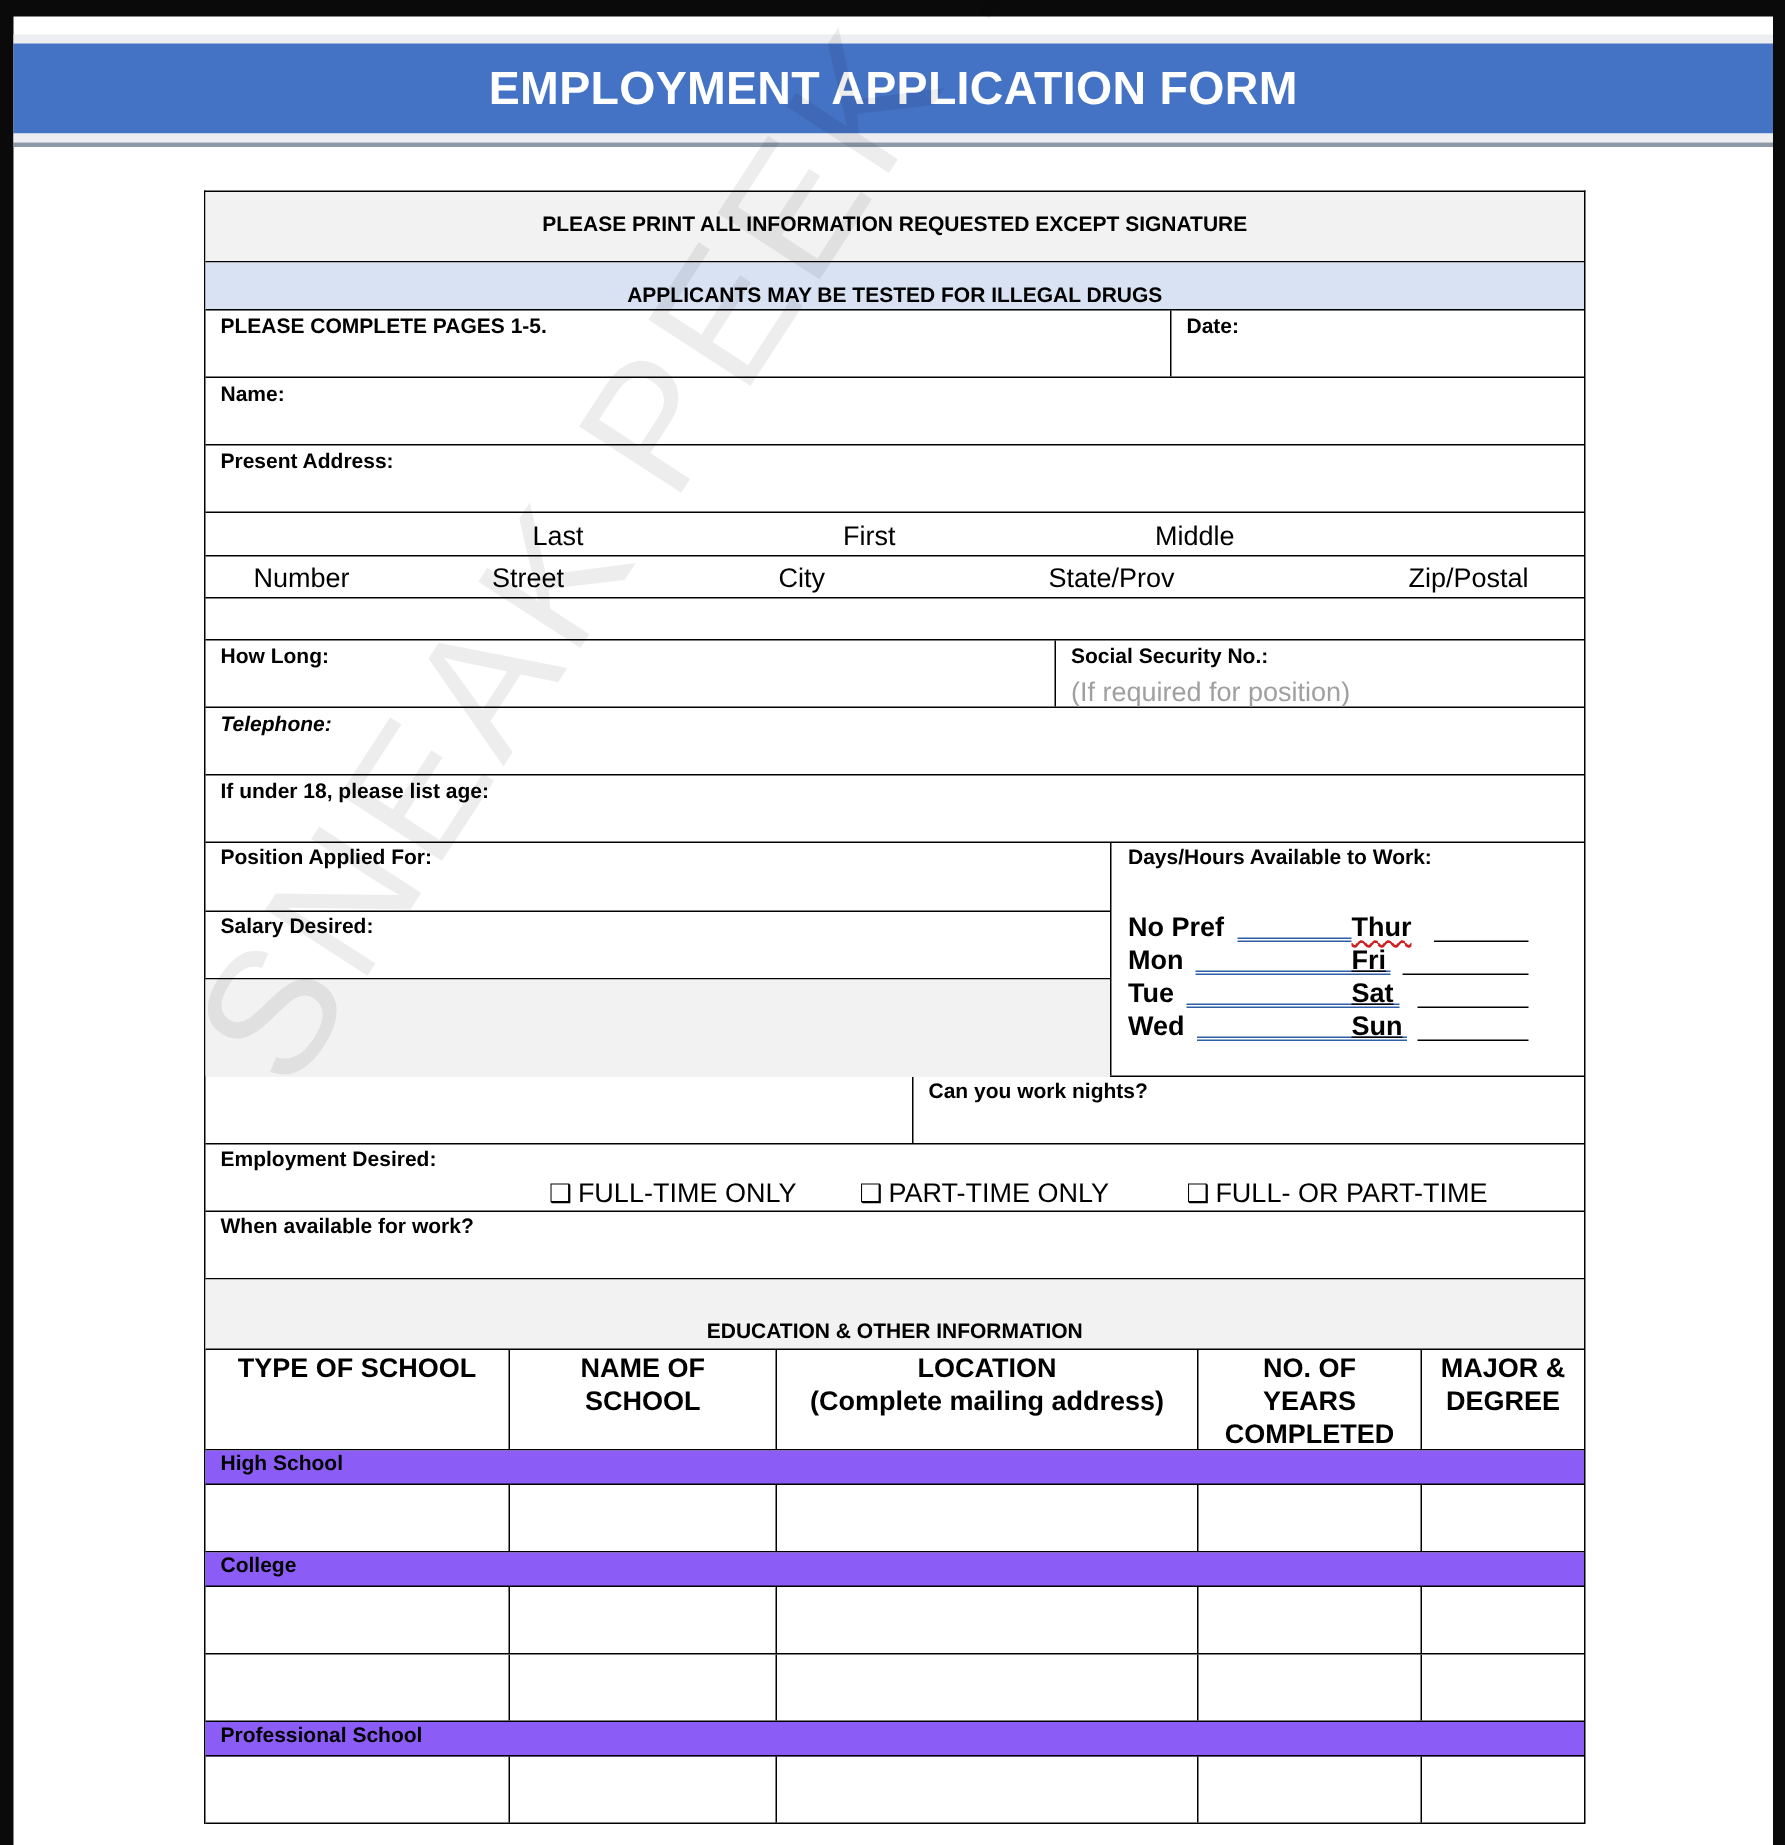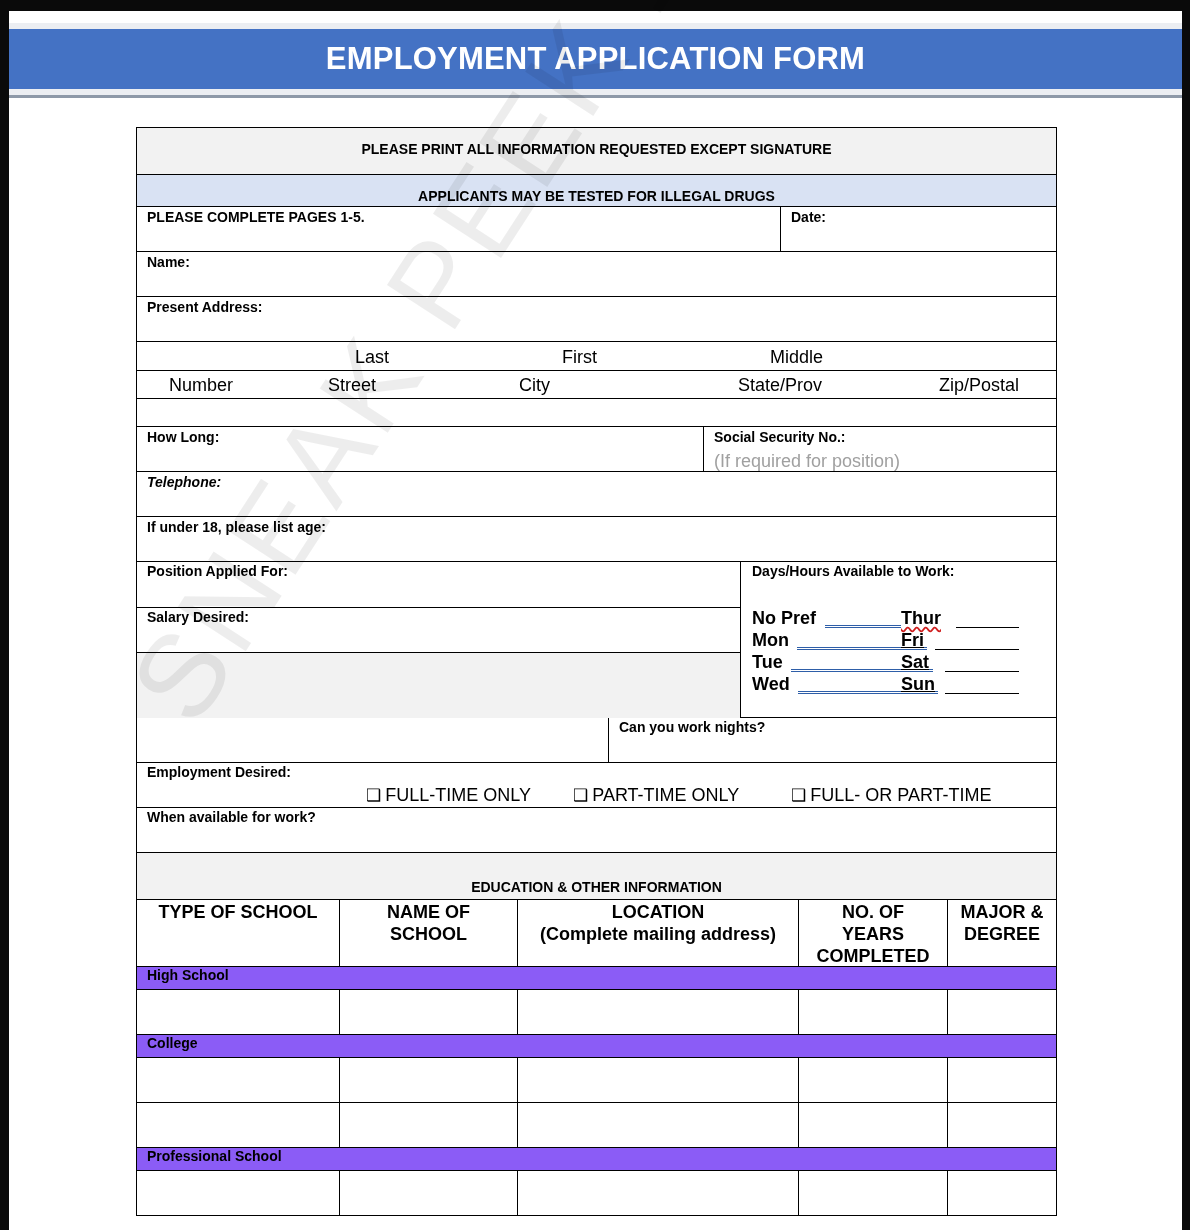--- a/index.html
+++ b/index.html
@@ -69,21 +69,21 @@
 
     <div class="row" style="height:29px;">
       <div class="sub" style="left:218px;top:5px;">Last</div>
       <div class="sub" style="left:425px;top:5px;">First</div>
       <div class="sub" style="left:633px;top:5px;">Middle</div>
     </div>
     <div class="row" style="height:28px;">
       <div class="sub" style="left:32px;top:4px;">Number</div>
       <div class="sub" style="left:191px;top:4px;">Street</div>
       <div class="sub" style="left:382px;top:4px;">City</div>
-      <div class="sub" style="left:601px;top:4px;">State/Prov</div>
+      <div class="sub" style="left:562px;top:4px;">State/Prov</div>
       <div class="sub" style="left:802px;top:4px;">Zip/Postal</div>
     </div>
     <div class="row" style="height:28px;"></div>
 
     <div class="row" style="height:45px;">
       <div class="lbl" style="left:10px;top:2px;">How Long:</div>
       <div style="position:absolute;left:0;width:566px;top:0;bottom:0;"></div>
       <div class="vline" style="left:566px;"></div>
       <div class="lbl" style="left:577px;top:2px;">Social Security No.:</div>
       <div class="hint" style="left:577px;top:24px;">(If required for position)</div>

